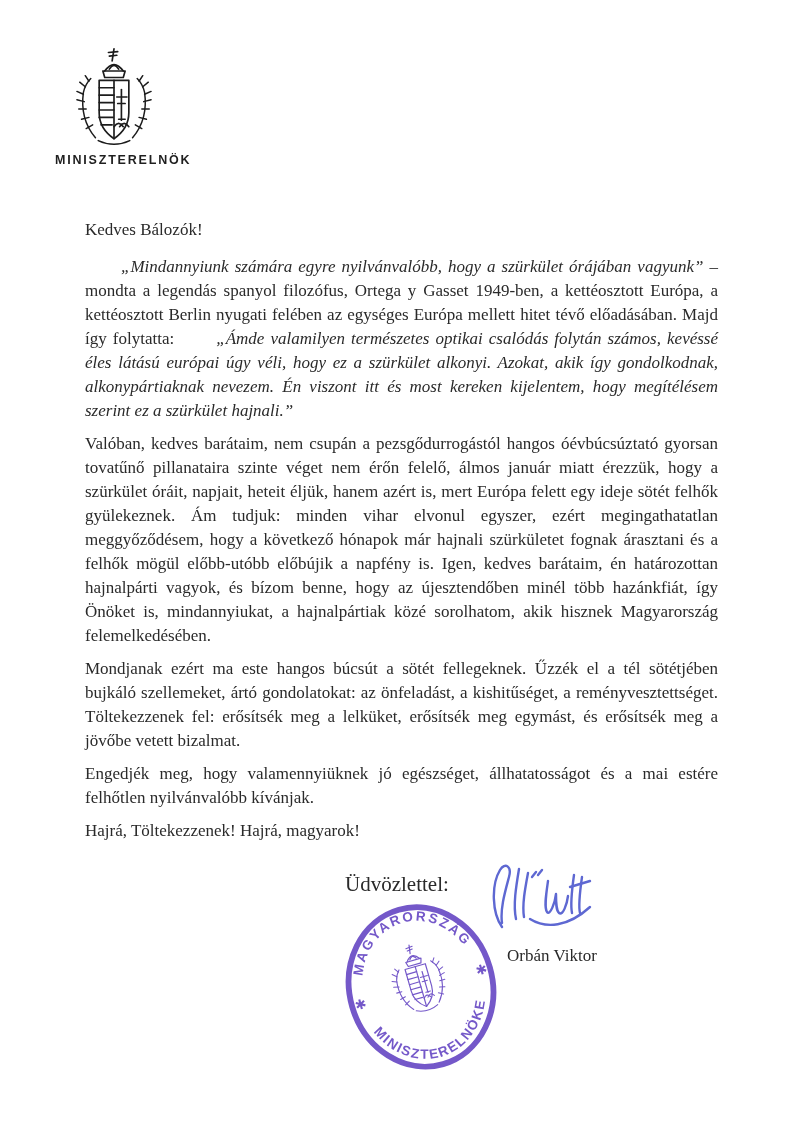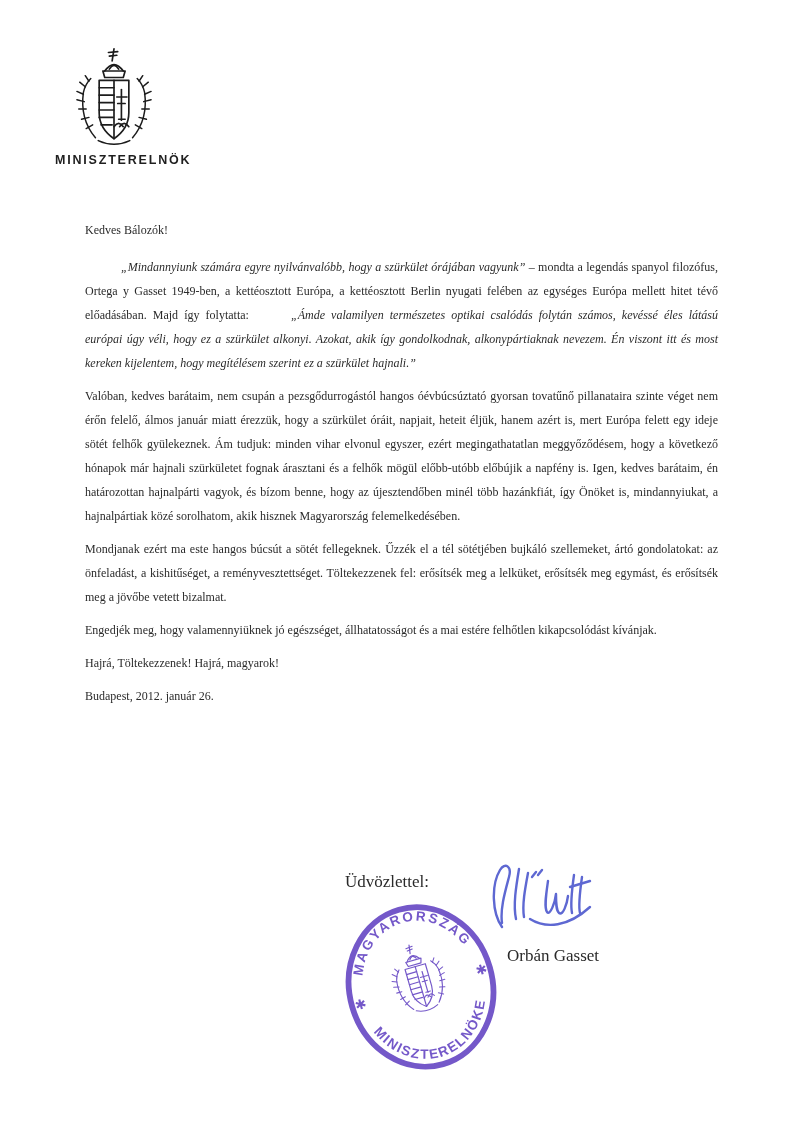--- a/index.html
+++ b/index.html
@@ -10,28 +10,28 @@
     color:#2a2a2a;
   }
   .emblem { position:absolute; left:64px; top:46px; width:100px; height:102px; color:#1c1c1c; }
   .letterhead-title {
     position:absolute; left:55px; top:153px;
     font-family:"Liberation Sans","DejaVu Sans",sans-serif;
     font-weight:bold; font-size:12.5px; letter-spacing:1.8px; color:#1f1f1f;
   }
   .letter-body {
     position:absolute; left:85px; top:218px; width:633px;
-    font-size:12px; line-height:24px; text-align:justify;
+    font-size:17px; line-height:24px; text-align:justify;
   }
   .greeting { margin-bottom:13px; text-align:left; }
   .para { margin-bottom:9px; }
   .it { font-style:italic;margin-left:36px; }
   .cheer, .date-line { text-align:left; }
   .date-line { margin-top:0px; }
-  .signoff { position:absolute; left:345px; top:872px; font-size:17px; }
+  .signoff { position:absolute; left:345px; top:872px; font-size:21px; }
   .signature-svg { position:absolute; left:486px; top:856px; width:110px; height:78px; }
   .signer { position:absolute; left:507px; top:946px; font-size:17px; }
   .stamp-svg { position:absolute; left:338px; top:895px; width:166px; height:180px; opacity:0.93; }
   .stamp-text { font-family:"Liberation Sans","DejaVu Sans",sans-serif; font-weight:bold; }
   .defs-holder { position:absolute; width:0; height:0; overflow:hidden; }
 </style>
 </head>
 <body>
 
 <svg class="defs-holder" aria-hidden="true">
@@ -73,41 +73,40 @@
     <use href="#coa-branches"></use>
   </svg>
   <div class="letterhead-title">MINISZTERELNÖK</div>
 
   <div class="letter-body">
     <p class="greeting">Kedves Bálozók!</p>
     <div id="paragraphs">
         <p class="para"><span class="it">„Mindannyiunk számára egyre nyilvánvalóbb, hogy a szürkület órájában vagyunk”</span><span> – mondta a legendás spanyol filozófus, Ortega y Gasset 1949-ben, a kettéosztott Európa, a kettéosztott Berlin nyugati felében az egységes Európa mellett hitet tévő előadásában. Majd így folytatta: </span><span class="it">„Ámde valamilyen természetes optikai csalódás folytán számos, kevéssé éles látású európai úgy véli, hogy ez a szürkület alkonyi. Azokat, akik így gondolkodnak, alkonypártiaknak nevezem. Én viszont itt és most kereken kijelentem, hogy megítélésem szerint ez a szürkület hajnali.”</span></p>
         <p class="para"><span>Valóban, kedves barátaim, nem csupán a pezsgődurrogástól hangos óévbúcsúztató gyorsan tovatűnő pillanataira szinte véget nem érőn felelő, álmos január miatt érezzük, hogy a szürkület óráit, napjait, heteit éljük, hanem azért is, mert Európa felett egy ideje sötét felhők gyülekeznek. Ám tudjuk: minden vihar elvonul egyszer, ezért megingathatatlan meggyőződésem, hogy a következő hónapok már hajnali szürkületet fognak árasztani és a felhők mögül előbb-utóbb előbújik a napfény is. Igen, kedves barátaim, én határozottan hajnalpárti vagyok, és bízom benne, hogy az újesztendőben minél több hazánkfiát, így Önöket is, mindannyiukat, a hajnalpártiak közé sorolhatom, akik hisznek Magyarország felemelkedésében.</span></p>
         <p class="para"><span>Mondjanak ezért ma este hangos búcsút a sötét fellegeknek. Űzzék el a tél sötétjében bujkáló szellemeket, ártó gondolatokat: az önfeladást, a kishitűséget, a reményvesztettséget. Töltekezzenek fel: erősítsék meg a lelküket, erősítsék meg egymást, és erősítsék meg a jövőbe vetett bizalmat.</span></p>
-        <p class="para"><span>Engedjék meg, hogy valamennyiüknek jó egészséget, állhatatosságot és a mai estére felhőtlen kikapcsolódást kívánjak.</span></p>
+        <p class="para"><span>Engedjék meg, hogy valamennyiüknek jó egészséget, állhatatosságot és a mai estére felhőtlen nyilvánvalóbb kívánjak.</span></p>
         <p class="para cheer"><span>Hajrá, Töltekezzenek! Hajrá, magyarok!</span></p>
       </div>
-    <p class="date-line">Budapest, 2012. január 26.</p>
   </div>
 
   <span class="signoff">Üdvözlettel:</span>
 
   <svg class="signature-svg" viewBox="0 0 110 76" fill="none" stroke="currentColor" stroke-width="2.4" stroke-linecap="round" stroke-linejoin="round" style="color: rgb(94, 104, 210);">
     <path d="M16,70 C6,56 5,28 14,13 C19,5 26,9 23,20 C19,35 14,52 16,66"></path>
     <path d="M33,12 C30,30 27,48 30,62"></path>
     <path d="M42,16 C39,32 36,48 38,60"></path>
     <path d="M46,20 l4,-5 M52,18 l4,-5"></path>
     <path d="M62,24 C60,38 58,50 61,55 C64,59 69,46 70,37 C70,46 70,53 73,56 C77,59 81,47 82,39"></path>
     <path d="M88,18 C86,32 84,46 86,56"></path>
     <path d="M96,20 C94,34 92,48 94,56"></path>
     <path d="M44,62 C60,72 82,70 104,50"></path>
     <path d="M84,30 L104,24"></path>
   </svg>
 
-  <div class="signer">Orbán Gasset</div>
+  <div class="signer">Orbán Viktor</div>
 
   <svg class="stamp-svg" viewBox="0 0 170 186" style="color: rgb(106, 76, 197);">
     <g transform="rotate(-16 85 95)">
       <ellipse cx="85" cy="95" rx="74" ry="83" fill="none" stroke="currentColor" stroke-width="6"></ellipse>
       <path id="arcTop" d="M 25,95 A 60,69 0 0 1 145,95" fill="none" stroke="none"></path>
       <path id="arcBot" d="M 19,95 A 66,75 0 0 0 151,95" fill="none" stroke="none"></path>
       <text class="stamp-text" font-size="14" letter-spacing="2.2" fill="currentColor">
         <textPath href="#arcTop" startOffset="50%" text-anchor="middle">MAGYARORSZÁG</textPath>
       </text>
       <text class="stamp-text" font-size="14" letter-spacing="1.6" fill="currentColor">

